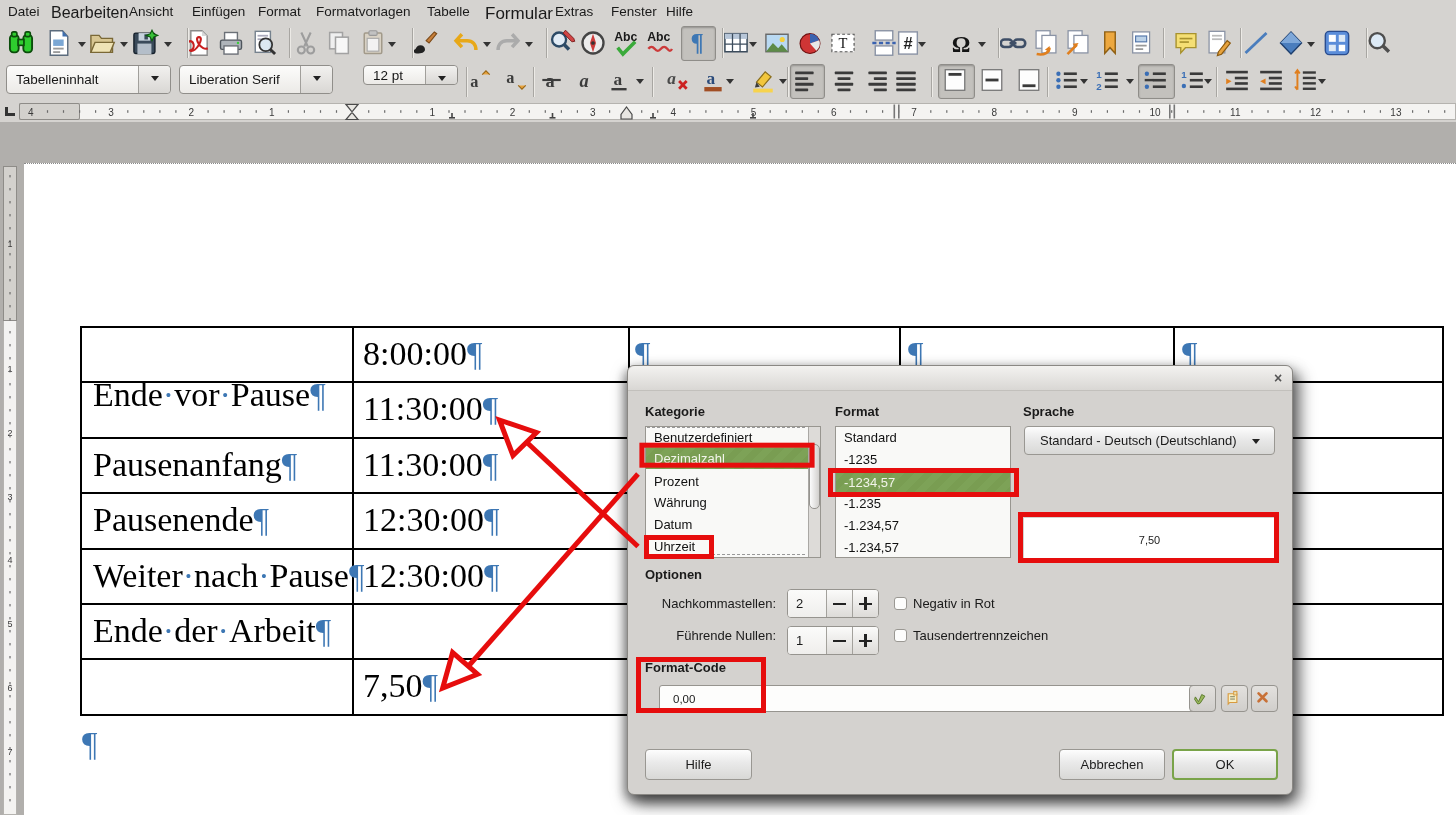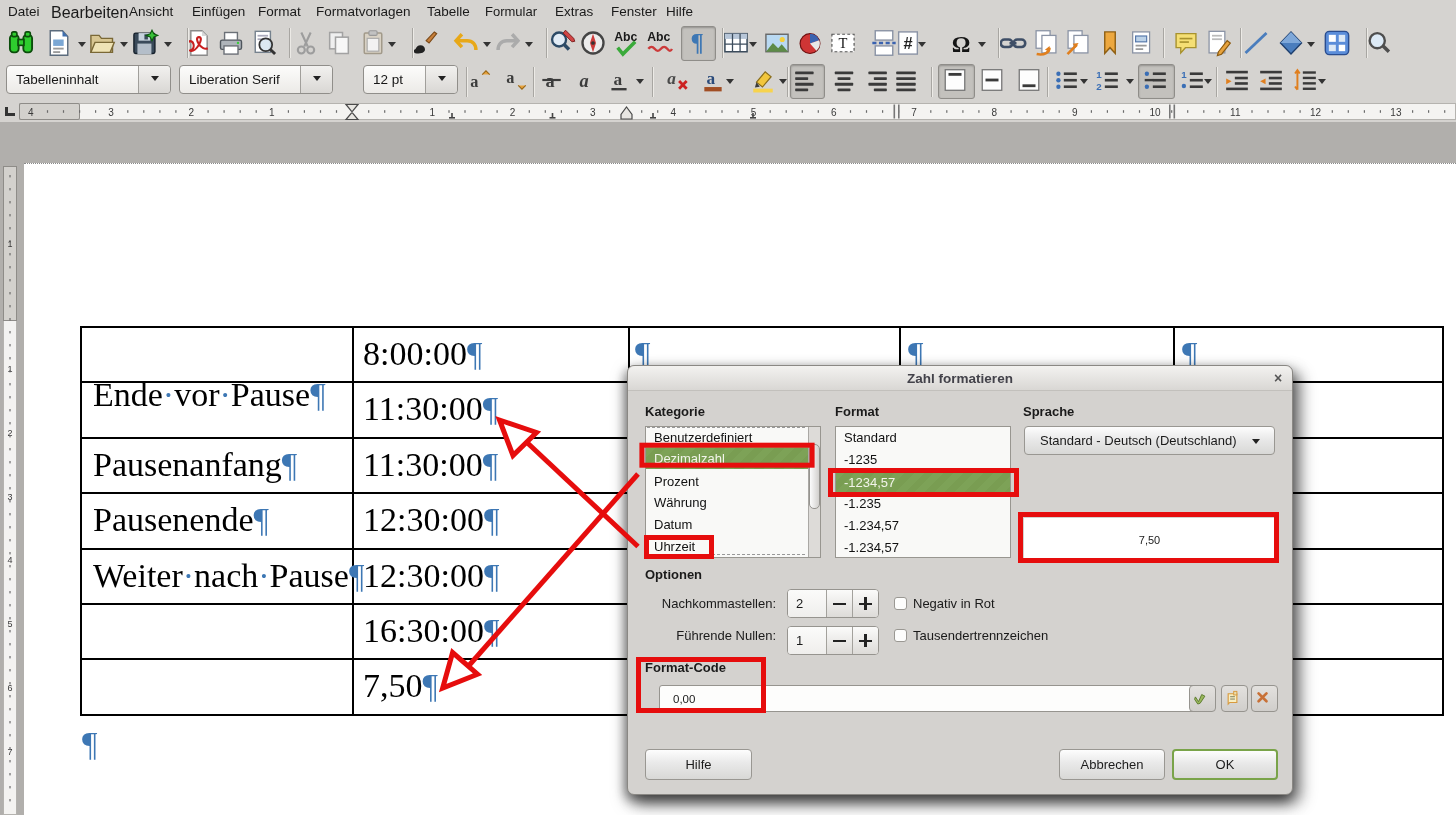--- a/index.html
+++ b/index.html
@@ -20,21 +20,21 @@
 .pm{color:#3d77b4}
 </style></head><body>
 <div class="abs" style="left:0;top:0;width:1456px;height:22px;background:#d5d3d0"></div>
 <div class="lbl" style="left:8px;top:4px;font-size:13.5px">Datei</div>
 <div class="lbl" style="left:51px;top:4px;font-size:16px">Bearbeiten</div>
 <div class="lbl" style="left:129px;top:4px;font-size:13.5px">Ansicht</div>
 <div class="lbl" style="left:192px;top:4px;font-size:13.5px">Einfügen</div>
 <div class="lbl" style="left:258px;top:4px;font-size:13.5px">Format</div>
 <div class="lbl" style="left:316px;top:4px;font-size:13.5px">Formatvorlagen</div>
 <div class="lbl" style="left:427px;top:4px;font-size:13.5px">Tabelle</div>
-<div class="lbl" style="left:485px;top:4px;font-size:13px">Formular</div>
+<div class="lbl" style="left:485px;top:4px;font-size:17px">Formular</div>
 <div class="lbl" style="left:555px;top:4px;font-size:13.5px">Extras</div>
 <div class="lbl" style="left:611px;top:4px;font-size:13.5px">Fenster</div>
 <div class="lbl" style="left:666px;top:4px;font-size:13.5px">Hilfe</div>
 <div class="abs" style="left:0;top:22px;width:1456px;height:40px;background:#d5d3d0"></div>
 <div style="position:absolute;left:681px;top:26px;width:33px;height:33px;background:#c3c1bd;border:1px solid #8f8d89;border-radius:3px;box-shadow:inset 0 1px 2px rgba(0,0,0,.25)"></div>
 <svg style="position:absolute;left:7.0px;top:29.0px;" width="28" height="28" viewBox="0 0 24 24">
     <rect x="2.5" y="5" width="7.5" height="15" rx="3" fill="#2ecc2e" stroke="#0b4d0b" stroke-width="1.6"></rect>
     <rect x="14" y="5" width="7.5" height="15" rx="3" fill="#2ecc2e" stroke="#0b4d0b" stroke-width="1.6"></rect>
     <rect x="9.5" y="9" width="5" height="5" fill="#2ecc2e" stroke="#0b4d0b" stroke-width="1.4"></rect>
     <rect x="4" y="2.5" width="4.5" height="4" rx="1.5" fill="#2ecc2e" stroke="#0b4d0b" stroke-width="1.4"></rect>
@@ -256,21 +256,21 @@
 <svg style="position:absolute;left:151px;top:74.5px" width="8" height="6" viewBox="0 0 8 6">
     <path d="M0 1h8L4 6z" fill="#222"></path>
   </svg>
 <div class="combo" style="left:179px;top:65px;width:154px;height:29px">
     <div class="tx">Liberation Serif</div>
     <div class="ar"></div>
   </div>
 <svg style="position:absolute;left:313px;top:74.5px" width="8" height="6" viewBox="0 0 8 6">
     <path d="M0 1h8L4 6z" fill="#222"></path>
   </svg>
-<div class="combo" style="left:363px;top:65px;width:95px;height:29px">
+<div class="combo" style="left:363px;top:65px;width:95px;height:20px">
     <div class="tx">12 pt</div>
     <div class="ar"></div>
   </div>
 <svg style="position:absolute;left:438px;top:74.5px" width="8" height="6" viewBox="0 0 8 6">
     <path d="M0 1h8L4 6z" fill="#222"></path>
   </svg>
 <div style="position:absolute;left:790px;top:64px;width:33px;height:33px;background:#c3c1bd;border:1px solid #8f8d89;border-radius:3px;box-shadow:inset 0 1px 2px rgba(0,0,0,.25)"></div>
 <div style="position:absolute;left:938px;top:64px;width:35px;height:33px;background:#c3c1bd;border:1px solid #8f8d89;border-radius:3px;box-shadow:inset 0 1px 2px rgba(0,0,0,.25)"></div>
 <div style="position:absolute;left:1138px;top:64px;width:35px;height:33px;background:#c3c1bd;border:1px solid #8f8d89;border-radius:3px;box-shadow:inset 0 1px 2px rgba(0,0,0,.25)"></div>
 <svg style="position:absolute;left:467.0px;top:67.0px;" width="26" height="26" viewBox="0 0 24 24">
@@ -607,30 +607,29 @@
     <div class="abs" style="left:0;top:329.5px;width:1360px;height:2px;background:#000"></div>
     <div class="abs serif" style="left:281px;top:0px;height:51px;line-height:51px;font-size:34px;color:#000;white-space:nowrap">8:00:00<span class="pm">¶</span></div>
     <div class="abs serif" style="left:11px;top:41px;height:51px;line-height:51px;font-size:34px;color:#000;white-space:nowrap">Ende<span class="pm">·</span>vor<span class="pm">·</span>Pause<span class="pm">¶</span></div>
     <div class="abs serif" style="left:281px;top:55px;height:51px;line-height:51px;font-size:34px;color:#000;white-space:nowrap">11:30:00<span class="pm">¶</span></div>
     <div class="abs serif" style="left:11px;top:111px;height:51px;line-height:51px;font-size:34px;color:#000;white-space:nowrap">Pausenanfang<span class="pm">¶</span></div>
     <div class="abs serif" style="left:281px;top:111px;height:51px;line-height:51px;font-size:34px;color:#000;white-space:nowrap">11:30:00<span class="pm">¶</span></div>
     <div class="abs serif" style="left:11px;top:166px;height:51px;line-height:51px;font-size:34px;color:#000;white-space:nowrap">Pausenende<span class="pm">¶</span></div>
     <div class="abs serif" style="left:281px;top:166px;height:51px;line-height:51px;font-size:34px;color:#000;white-space:nowrap">12:30:00<span class="pm">¶</span></div>
     <div class="abs serif" style="left:11px;top:222px;height:51px;line-height:51px;font-size:34px;color:#000;white-space:nowrap">Weiter<span class="pm">·</span>nach<span class="pm">·</span>Pause<span class="pm">¶</span></div>
     <div class="abs serif" style="left:281px;top:222px;height:51px;line-height:51px;font-size:34px;color:#000;white-space:nowrap">12:30:00<span class="pm">¶</span></div>
-    <div class="abs serif" style="left:281px;top:277px;height:51px;line-height:51px;font-size:34px;color:#000;white-space:nowrap">16:30:00<span class="pm">¶</span></div>
+    <div class="abs serif" style="left:11px;top:277px;height:51px;line-height:51px;font-size:34px;color:#000;white-space:nowrap">Ende<span class="pm">·</span>der<span class="pm">·</span>Arbeit<span class="pm">¶</span></div>
     <div class="abs serif" style="left:281px;top:332px;height:51px;line-height:51px;font-size:34px;color:#000;white-space:nowrap">7,50<span class="pm">¶</span></div>
     <div class="abs serif" style="left:553px;top:0;height:51px;line-height:51px;font-size:34px"><span class="pm">¶</span></div>
     <div class="abs serif" style="left:826px;top:0;height:51px;line-height:51px;font-size:34px"><span class="pm">¶</span></div>
     <div class="abs serif" style="left:1100px;top:0;height:51px;line-height:51px;font-size:34px"><span class="pm">¶</span></div>
   </div>
 <div class="abs serif pm" style="left:82px;top:716px;height:55px;line-height:55px;font-size:34px">¶</div>
 <div class="abs" style="left:627px;top:365px;width:666px;height:430px;background:#d4d2cf;border:1px solid #8a8884;border-radius:7px;box-shadow:0 7px 15px rgba(0,0,0,.55),8px 8px 16px rgba(0,0,0,.42),-3px 4px 10px rgba(0,0,0,.18);box-sizing:border-box">
     <div class="abs" style="left:0;top:0;width:664px;height:24px;background:linear-gradient(#f3f2f0,#d9d7d4);border-radius:7px 7px 0 0;border-bottom:1px solid #c2c0bc"></div>
-    <div class="lbl b" style="left:0;top:5px;width:664px;text-align:center;color:#43424a;font-size:13.5px">Zahl formatieren</div>
     <div class="lbl" style="left:646px;top:4px;color:#555;font-size:14px;font-weight:bold">×</div>
     <div class="lbl b" style="left:17px;top:38px">Kategorie</div>
     <div class="lbl b" style="left:207px;top:38px">Format</div>
     <div class="lbl b" style="left:395px;top:38px">Sprache</div>
     <div class="abs" style="left:17px;top:60px;width:176px;height:132px;background:#f9f9f7;border:1px solid #989690;box-sizing:border-box"></div>
     <div class="lbl" style="left:26px;top:64px;color:#111">Benutzerdefiniert</div>
     <div class="abs" style="left:18px;top:81px;width:162px;height:21.5px;background:repeating-linear-gradient(135deg,#7da257 0 7px,#799d52 7px 14px);border-top:1px solid #96b571;box-sizing:border-box"></div>
     <div class="lbl" style="left:26px;top:84.5px;color:#f2f4ea">Dezimalzahl</div>
     <div class="lbl" style="left:26px;top:108px;color:#111">Prozent</div>
     <div class="lbl" style="left:26px;top:129px;color:#111">Währung</div>

